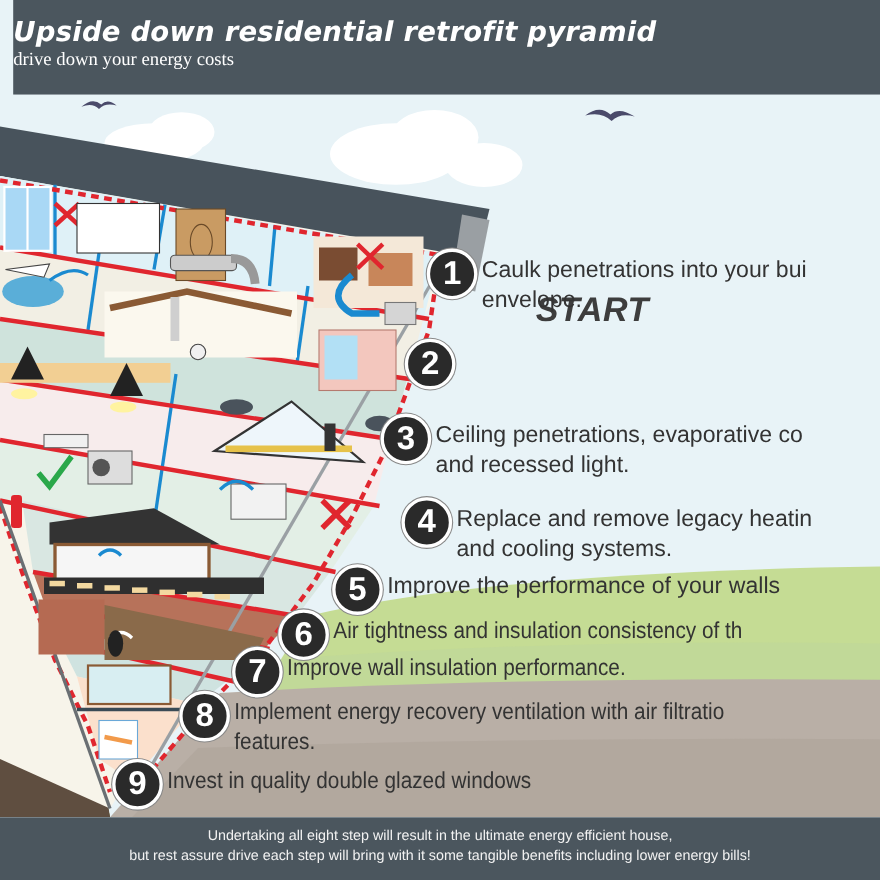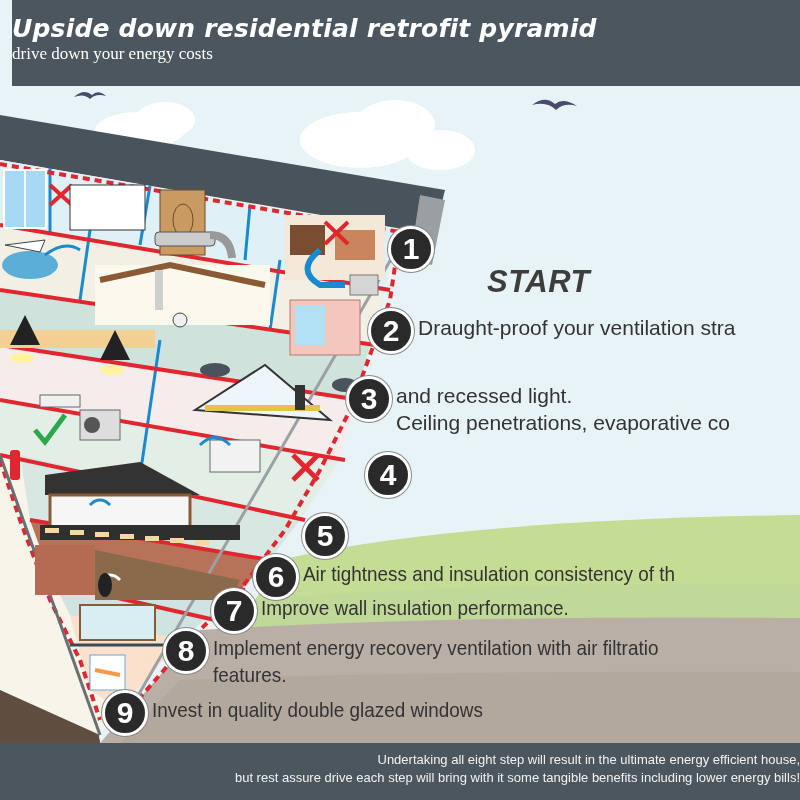--- a/index.html
+++ b/index.html
@@ -7,21 +7,21 @@
   .header { position: absolute; left: 12px; top: 0; width: 800px; height: 86px; background: #4b565e; text-align: left; color: #ffffff; }
   .header .title { position: absolute; left: 0; right: 0; top: 14px; font-family: "DejaVu Sans", sans-serif; font-style: italic; font-weight: bold; font-size: 25px; letter-spacing: 0.2px; }
   .header .subtitle { position: absolute; left: 0; right: 0; top: 44px; font-family: Liberation Serif, serif; font-size: 17px; }
   .scene { position: absolute; left: 0; top: 86px; width: 800px; height: 657px; overflow: hidden; }
   .scene svg { position: absolute; left: 0; top: 0; }
   .start { position: absolute; left: 487px; top: 178px; font-size: 31px; font-weight: bold; color: #3d3d3d; letter-spacing: 0.5px; font-style: italic; }
   .step { position: absolute; display: flex; align-items: flex-start; white-space: nowrap; }
   .step .badge { width: 40px; height: 40px; border-radius: 50%; background: #2a2a2a; border: 3px solid #ffffff; box-shadow: 0 0 0 1px #888; color: #fff; font-weight: bold; font-size: 30px; display: flex; align-items: center; justify-content: center; flex: 0 0 auto; margin-right: 4px; box-sizing: content-box; }
   .step .text { font-size: 21px; color: #333; line-height: 27px; padding-top: 6px; }
   .step .text.condensed { font-size: 21px; transform: scaleX(0.9); transform-origin: left center; }
-  .footer { position: absolute; left: 0; top: 743px; width: 800px; height: 57px; background: #4b565e; color: #f2f2f2; text-align: right; font-size: 13px; line-height: 18px; padding-top: 8px; box-sizing: border-box; }
+  .footer { position: absolute; left: 0; top: 743px; width: 800px; height: 57px; background: #4b565e; color: #f2f2f2; text-align: center; font-size: 13px; line-height: 18px; padding-top: 8px; box-sizing: border-box; }
 </style>
 </head>
 <body>
 
 <div class="header">
   <div class="title">Upside down residential retrofit pyramid</div>
   <div class="subtitle">drive down your energy costs</div>
 </div>
 
 <div class="scene">
@@ -180,41 +180,49 @@
       <line x1="70" y1="645" x2="165" y2="645" stroke="#3a4a55" stroke-width="3"></line>
       <rect x="90" y="655" width="35" height="35" fill="#ffffff" stroke="#6aa8d8"></rect>
       <path d="M95 670 L120 675" stroke="#f29a4a" stroke-width="4"></path>
     </g>
   </svg>
 
   <div class="start">START</div>
 
   <div class="step" style="left:388px; top:140px;">
     <div class="badge">1</div>
+    <div class="text">
+      <div>Caulk penetrations into your bui</div>
+      <div>envelope.</div>
+    </div>
   </div>
 
   <div class="step" style="left:368px; top:222px;">
     <div class="badge">2</div>
-    <div class="text">Draught-proof your ventilation stra</div>
   </div>
 
   <div class="step" style="left:346px; top:290px;">
     <div class="badge">3</div>
     <div class="text">
+      <div>Ceiling penetrations, evaporative co</div>
       <div>and recessed light.</div>
-      <div>Ceiling penetrations, evaporative co</div>
     </div>
   </div>
 
   <div class="step" style="left:365px; top:366px;">
     <div class="badge">4</div>
+    <div class="text">
+      <div>Replace and remove legacy heatin</div>
+      <div>and cooling systems.</div>
+    </div>
   </div>
 
   <div class="step" style="left:302px; top:427px;">
     <div class="badge">5</div>
+    <div class="text">Improve the performance of your walls</div>
   </div>
 
   <div class="step" style="left:253px; top:468px;">
     <div class="badge">6</div>
     <div class="text condensed">Air tightness and insulation consistency of th</div>
   </div>
 
   <div class="step" style="left:211px; top:502px;">
     <div class="badge">7</div>
     <div class="text condensed">Improve wall insulation performance.</div>

